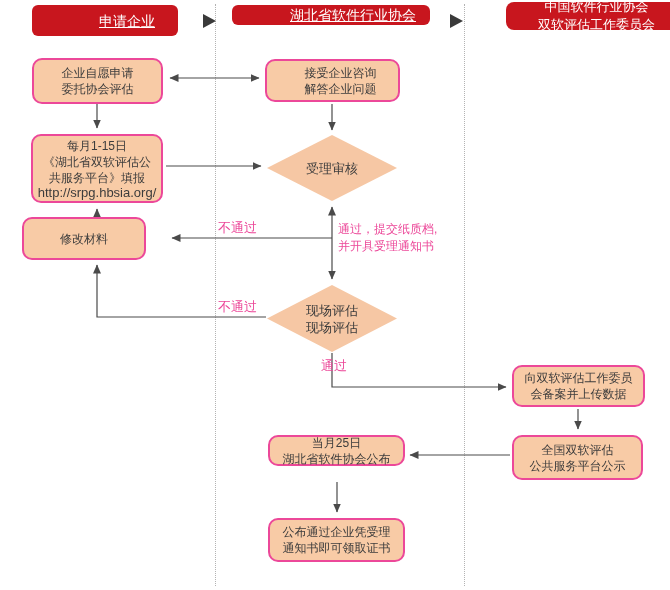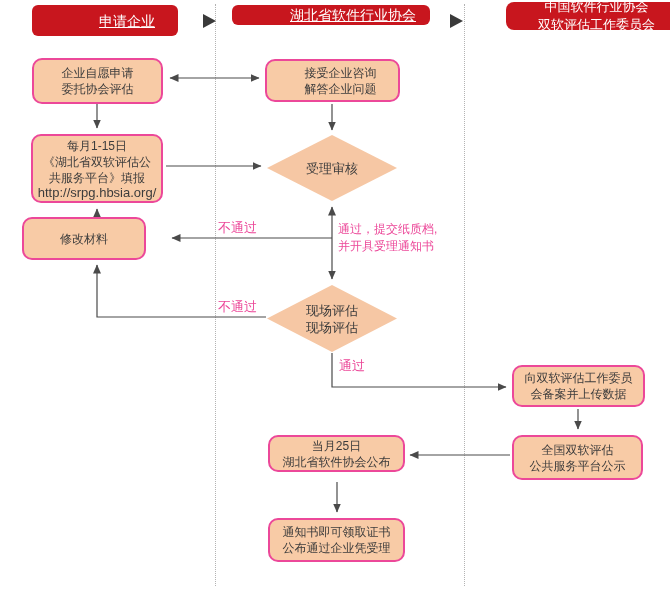--- a/index.html
+++ b/index.html
@@ -107,39 +107,39 @@
     <span>接受企业咨询</span>
     <span>解答企业问题</span>
   </div>
   <div class="diamond" style="left:267px;top:135px;width:130px;height:66px;">
     <span>受理审核</span>
   </div>
   <div class="diamond" style="left:267px;top:285px;width:130px;height:67px;">
     <span>现场评估</span>
     <span>现场评估</span>
   </div>
-  <div class="node" style="left:268px;top:435px;width:137px;height:37px;">
+  <div class="node" style="left:268px;top:435px;width:137px;height:31px;">
     <span>当月25日</span>
     <span>湖北省软件协会公布</span>
   </div>
   <div class="node" style="left:268px;top:518px;width:137px;height:44px;">
+    <span>公布通过企业凭受理</span>
     <span>通知书即可领取证书</span>
-    <span>公布通过企业凭受理</span>
   </div>
 
   <div class="node" style="left:512px;top:435px;width:131px;height:45px;">
     <span>全国双软评估</span>
     <span>公共服务平台公示</span>
   </div>
   <div class="node" style="left:512px;top:365px;width:133px;height:42px;">
     <span>向双软评估工作委员</span>
     <span>会备案并上传数据</span>
   </div>
 
   <div class="lbl" style="left:218px;top:219px;">不通过</div>
   <div class="lbl small" style="left:338px;top:221px;">
     <div>通过，提交纸质档,</div>
     <div>并开具受理通知书</div>
   </div>
   <div class="lbl" style="left:218px;top:298px;">不通过</div>
-  <div class="lbl" style="left:339px;top:357px;">通过</div>
+  <div class="lbl" style="left:321px;top:357px;">通过</div>
 
 </div>
 
 </body></html>

